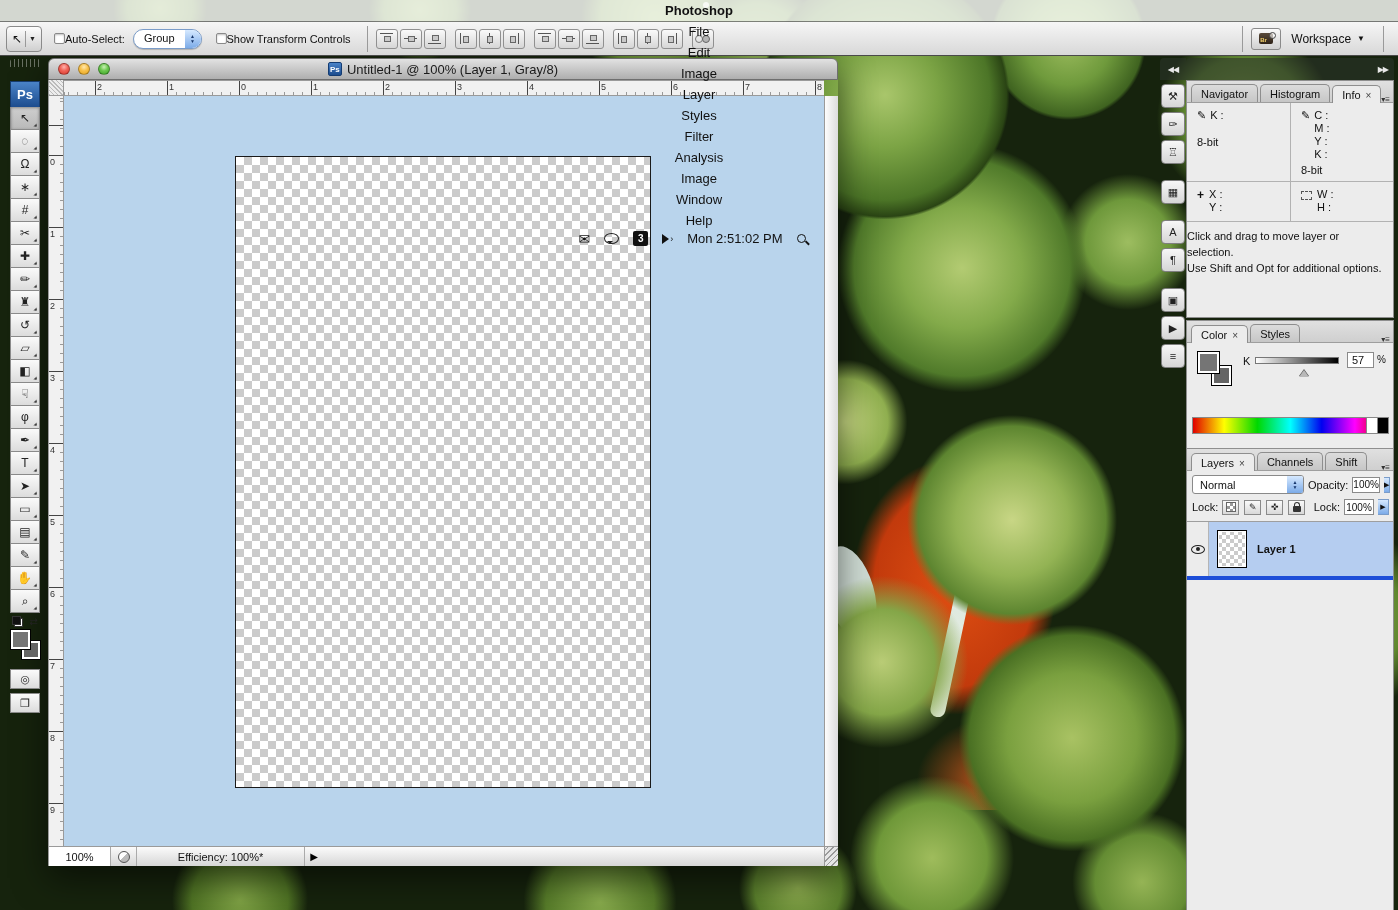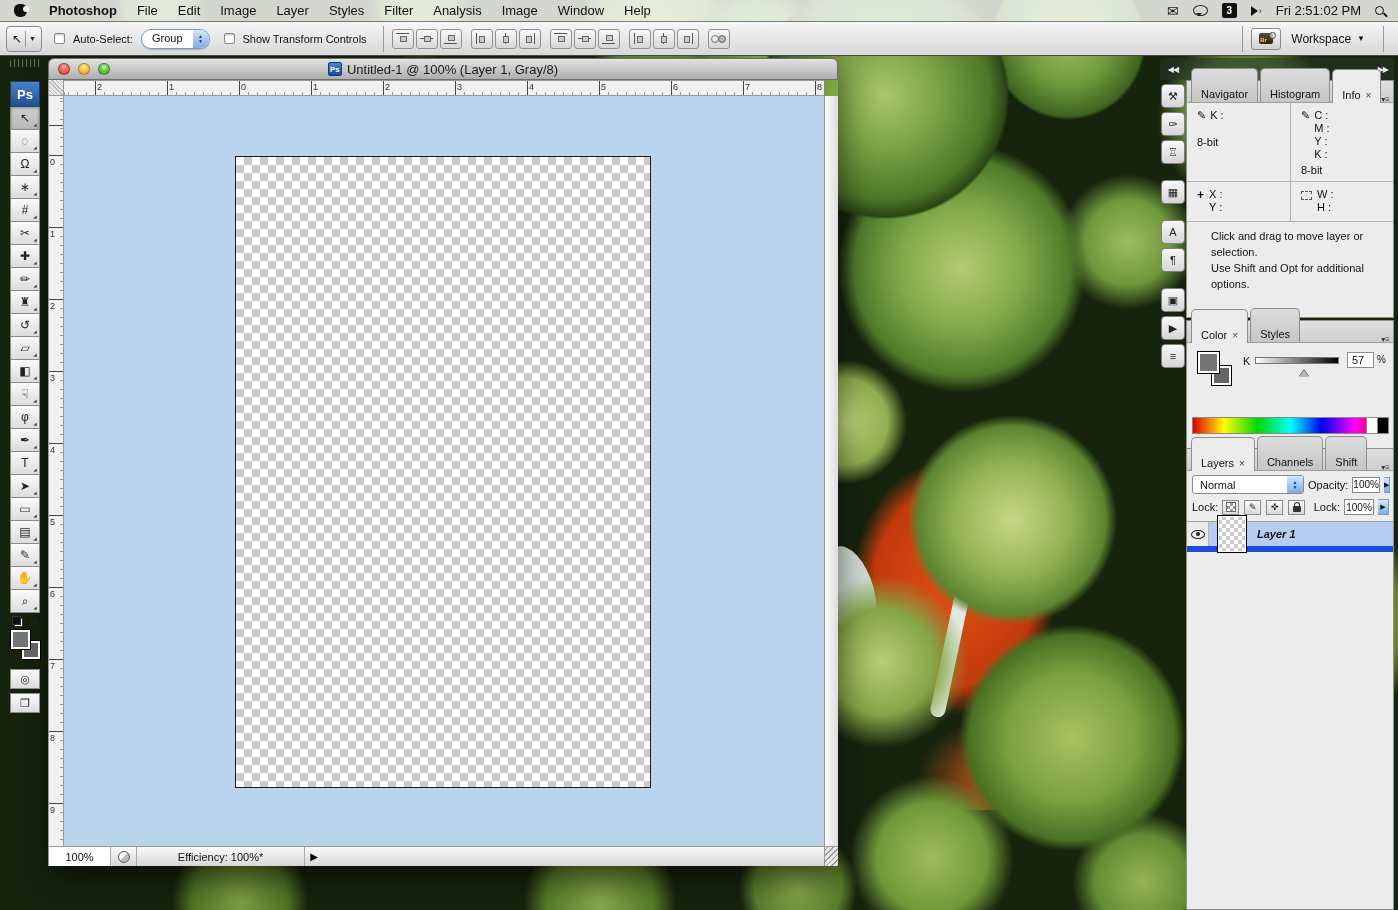--- a/index.html
+++ b/index.html
@@ -30,21 +30,21 @@
     radial-gradient(circle 110px at 1245px 118px,#8eb050 0%, #5e8530 55%, rgba(26,38,13,0) 80%),
     radial-gradient(circle 90px  at 655px 18px,  #93b657 0%, #62892f 60%, rgba(26,38,13,0) 82%),
     radial-gradient(circle 60px  at 420px 10px,  #88a94c 0%, #587d2a 60%, rgba(26,38,13,0) 85%),
     radial-gradient(circle 55px  at 160px 8px,   #7fa245 0%, #4f7324 60%, rgba(26,38,13,0) 85%),
     radial-gradient(circle 80px  at 240px 900px, #7fa245 0%, #4f7324 60%, rgba(26,38,13,0) 85%),
     radial-gradient(circle 90px  at 600px 902px, #88ab4d 0%, #567b29 60%, rgba(26,38,13,0) 85%),
     radial-gradient(circle 120px at 1330px 620px,#92b354 0%, #61882f 60%, rgba(26,38,13,0) 84%);}
 
   
   .menubar{position:absolute;left:0;top:0;width:1398px;height:22px;display:flex;align-items:center;
-    background:rgba(248,250,246,.84);border-bottom:1px solid rgba(40,40,40,.55);font-size:13px;z-index:50;}
+    background:rgba(248,250,246,.84);border-bottom:1px solid rgba(40,40,40,.55);font-size:13px;z-index:50;flex-direction:column;}
   .apple{width:13px;height:13px;background:#111;border-radius:40% 40% 45% 45%;margin:0 12px 0 14px;position:relative;}
   .apple::after{content:'';position:absolute;right:-2px;top:2px;width:6px;height:6px;border-radius:50%;background:rgba(248,250,246,.95);}
   .menu{padding:3px 10px;white-space:nowrap;}
   .menu.app{font-weight:bold;}
   .menu-spacer{flex:1;}
   .mright{display:flex;align-items:center;gap:14px;padding-right:14px;}
   .mi-env{font-size:14px;line-height:14px;}
   .mi-chat{width:15px;height:11px;border:1.5px solid #222;border-radius:50%;position:relative;}
   .mi-chat::after{content:'';position:absolute;left:2px;bottom:-4px;border:3px solid transparent;border-top-color:#222;}
   .mi-badge{width:15px;height:15px;background:#111;color:#fff;font-size:10px;font-weight:bold;display:flex;align-items:center;justify-content:center;border-radius:2px;}
@@ -55,21 +55,21 @@
   .mi-spot{width:9px;height:9px;border:1.5px solid #111;border-radius:50%;position:relative;}
   .mi-spot::after{content:'';position:absolute;left:7px;top:7px;width:5px;height:1.5px;background:#111;transform:rotate(45deg);}
 
   
   .optionsbar{position:absolute;left:0;top:22px;width:1398px;height:34px;background:linear-gradient(#f6f6f6,#d8d8d8);
     border-bottom:1px solid #4a4a4a;display:flex;align-items:center;font-size:11px;z-index:40;padding:0 6px;}
   .toolpreset{width:36px;height:26px;background:linear-gradient(#fdfdfd,#cfcfcf);border:1px solid #8a8a8a;border-radius:4px;
     display:flex;align-items:center;justify-content:center;gap:3px;margin-right:12px;}
   .toolpreset .tg{font-size:12px;}
   .toolpreset .dd{font-size:7px;color:#222;border-left:1px solid #999;padding-left:3px;height:16px;display:flex;align-items:center;}
-  .optcheck{display:flex;align-items:center;gap:8px;margin-right:8px;}
+  .optcheck{display:flex;align-items:center;gap:0;margin-right:8px;}
   .cb{width:11px;height:11px;background:#fff;border:1px solid #8a8a8a;border-radius:2px;box-shadow:inset 0 1px 2px rgba(0,0,0,.25);}
   .groupdd{height:20px;display:flex;align-items:stretch;background:#fff;border:1px solid #7a9cc9;border-radius:10px;overflow:hidden;margin-right:14px;box-shadow:0 1px 1px rgba(0,0,0,.2);}
   .groupdd .val{padding:2px 10px 0 10px;min-width:44px;}
   .stepper{width:16px;background:linear-gradient(#d6e9ff,#7cabe8);display:flex;flex-direction:column;align-items:center;justify-content:center;font-size:5px;color:#15356b;line-height:5px;}
   .vsep{width:1px;height:26px;background:#9a9a9a;margin:0 8px;}
   .alignrow{display:flex;align-items:center;gap:2px;}
   .abtn{width:22px;height:20px;background:linear-gradient(#fafafa,#d6d6d6);border:1px solid #909090;border-radius:3px;display:flex;align-items:center;justify-content:center;padding:0;}
   .abtn:nth-of-type(3n){margin-right:7px;}
   .aico{position:relative;width:15px;height:13px;display:inline-block;}
   .aico::before{content:'';position:absolute;background:#555;}
@@ -147,41 +147,41 @@
   .dockstrip{position:absolute;left:1160px;top:84px;width:26px;z-index:25;display:flex;flex-direction:column;align-items:center;}
   .dbtn{width:24px;height:24px;background:linear-gradient(#f7f7f7,#d6d6d6);border:1px solid #7e7e7e;border-radius:4px;display:flex;align-items:center;justify-content:center;font-size:11px;color:#222;margin-bottom:4px;padding:0;}
   .dbtn.gap{margin-top:12px;}
   .dockhead{position:absolute;left:1186px;top:58px;width:208px;height:22px;background:rgba(44,52,42,.6);border-radius:4px 4px 0 0;color:#e8e8e8;display:flex;align-items:center;justify-content:flex-end;font-size:8px;letter-spacing:-1px;padding-right:6px;z-index:25;}
 
   
   .panel{position:absolute;left:1186px;width:208px;background:#ececec;border:1px solid #8e8e8e;z-index:25;font-size:11px;}
   .ph-btns{position:absolute;right:4px;top:1px;display:flex;gap:6px;font-size:11px;color:#333;line-height:10px;}
   .pmenu{position:absolute;right:3px;top:14px;font-size:8px;color:#333;}
   .tabs{position:relative;display:flex;align-items:flex-end;height:22px;padding-left:4px;background:linear-gradient(#e0e0e0,#cfcfcf);border-bottom:1px solid #9e9e9e;}
-  .tab{padding:19px 9px 2px 9px;border:1px solid #8e8e8e;border-bottom:none;border-radius:5px 5px 0 0;background:linear-gradient(#dcdcdc,#c6c6c6);margin-right:2px;white-space:nowrap;display:flex;gap:5px;align-items:center;}
+  .tab{padding:3px 9px 2px 9px;border:1px solid #8e8e8e;border-bottom:none;border-radius:5px 5px 0 0;background:linear-gradient(#dcdcdc,#c6c6c6);margin-right:2px;white-space:nowrap;display:flex;gap:5px;align-items:center;}
   .tab.active{background:#ececec;position:relative;top:1px;}
   .tclose{font-size:10px;color:#444;}
   .pbody{position:relative;}
 
   
   .info-grid{display:flex;border-bottom:1px solid #b2b2b2;}
   .info-cell{width:50%;padding:6px 6px 2px 10px;position:relative;min-height:78px;}
   .info-cell.r{border-left:1px solid #b2b2b2;min-height:0;}
   .ro-line{display:flex;gap:4px;align-items:flex-start;}
   .ro-ico{font-size:11px;transform:rotate(0deg);}
   .ro-labels{display:flex;flex-direction:column;gap:1px;}
   .bit{margin-top:14px;}
   .bit2{margin-top:4px;}
   .info-grid2{display:flex;border-bottom:1px solid #b2b2b2;}
   .info-cell2{width:50%;padding:6px 6px 8px 10px;display:flex;gap:5px;}
   .info-cell2.r{border-left:1px solid #b2b2b2;}
   .whico{width:11px;height:9px;border:1px dashed #555;margin-top:3px;}
   .plus{font-weight:bold;font-size:12px;}
   .docinfo{padding:7px 8px;border-bottom:1px solid #b2b2b2;line-height:1.45;}
-  .hint{padding:7px 8px 10px 24px;line-height:1.45;}
+  .hint{padding:7px 8px 10px 0;line-height:1.45;}
 
   
   .cp-body{position:relative;height:100px;}
   .cp-fg{position:absolute;left:10px;top:8px;width:23px;height:23px;background:#757575;border:1px solid #000;box-shadow:inset 0 0 0 2px #fff;z-index:2;}
   .cp-bg{position:absolute;left:24px;top:22px;width:21px;height:21px;background:#656565;border:1px solid #000;box-shadow:inset 0 0 0 2px #fff;}
   .cp-k{position:absolute;left:56px;top:12px;font-size:11px;}
   .cp-slider{position:absolute;left:68px;top:14px;width:84px;height:7px;background:linear-gradient(90deg,#fff,#000);border:1px solid #777;}
   .cp-thumb{position:absolute;top:22px;width:0;height:0;border:5px solid transparent;border-bottom:7px solid #b9b9b9;filter:drop-shadow(0 -1px 0 #555);}
   .cp-field{position:absolute;left:160px;top:9px;width:27px;height:16px;background:#fff;border:1px solid #8a8a8a;display:flex;align-items:center;padding-left:4px;font-size:11px;}
   .cp-pct{position:absolute;left:190px;top:11px;font-size:10px;}
@@ -197,21 +197,21 @@
   .lp-lab{font-size:11px;}
   .lp-field{width:30px;height:16px;background:#fff;border:1px solid #8a8a8a;display:flex;align-items:center;justify-content:center;font-size:10px;}
   .lp-arrow{width:11px;height:16px;display:flex;align-items:center;justify-content:center;font-size:7px;background:linear-gradient(#d6e9ff,#7cabe8);border:1px solid #7a9cc9;border-left:none;}
   .lp-row2{display:flex;align-items:center;padding:2px 4px 6px 5px;gap:4px;border-bottom:1px solid #9e9e9e;}
   .lockbtn{width:17px;height:15px;background:linear-gradient(#fafafa,#d9d9d9);border:1px solid #8a8a8a;display:flex;align-items:center;justify-content:center;padding:0;font-size:9px;color:#222;}
   .lockbtn + .lockbtn{margin-left:1px;}
   .chkmini{width:10px;height:10px;background:#fff;border:1px solid #666;
     background-image:linear-gradient(45deg,#999 25%,transparent 25% 75%,#999 75%),linear-gradient(45deg,#999 25%,transparent 25% 75%,#999 75%);background-size:6px 6px;background-position:0 0,3px 3px;}
   .lockico{position:relative;width:8px;height:6px;background:#333;border-radius:1px;margin-top:3px;}
   .lockico::before{content:'';position:absolute;left:1px;top:-4px;width:4px;height:4px;border:1.5px solid #333;border-bottom:none;border-radius:3px 3px 0 0;}
-  .layerrow{display:flex;height:30px;border-bottom:6px solid #1d4ed8;font-style:italic;}
+  .layerrow{display:flex;height:58px;border-bottom:4px solid #1d4ed8;}
   .eyecell{width:22px;border-right:1px solid #b5b5b5;display:flex;align-items:center;justify-content:center;background:#ececec;}
   .eye{width:14px;height:9px;border:1px solid #222;border-radius:50%;position:relative;}
   .eye::after{content:'';position:absolute;left:4px;top:1.5px;width:4px;height:4px;background:#222;border-radius:50%;}
   .layermain{flex:1;background:#b5cdf0;display:flex;align-items:center;gap:10px;padding-left:8px;}
   .layerthumb{width:30px;height:38px;background:#fff;border:1px solid #000;box-shadow:0 0 0 1px #fff inset;
     background-image:linear-gradient(45deg,#cbcbcb 25%,transparent 25% 75%,#cbcbcb 75%),linear-gradient(45deg,#cbcbcb 25%,transparent 25% 75%,#cbcbcb 75%);background-size:8px 8px;background-position:0 0,4px 4px;}
   .layername{font-weight:bold;font-size:11px;}
   .lp-empty{height:348px;background:#ececec;}
 </style>
 </head>
@@ -235,21 +235,21 @@
     <span class="menu">File</span><span class="menu">Edit</span><span class="menu">Image</span><span class="menu">Layer</span><span class="menu">Styles</span><span class="menu">Filter</span><span class="menu">Analysis</span><span class="menu">Image</span><span class="menu">Window</span><span class="menu">Help</span></span>
     <span class="menu-spacer"></span>
     <span class="mright">
       <span class="mi-env">✉</span>
       <span class="mi-chat"></span>
       <span class="mi-badge">3</span>
       <span class="mi-speaker">
           <span class="tri"></span>
           <span class="arc">›</span>
         </span>
-      <span class="mi-clock">Fri 2:51:02 PM</span>
+      <span class="mi-clock">Mon 2:51:02 PM</span>
       <span class="mi-spot"></span>
     </span>
   </header>
 
   <div class="optionsbar">
     <div class="toolpreset">
       <span class="tg">↖</span>
       <span class="dd">▼</span>
     </div>
     <label class="optcheck">

